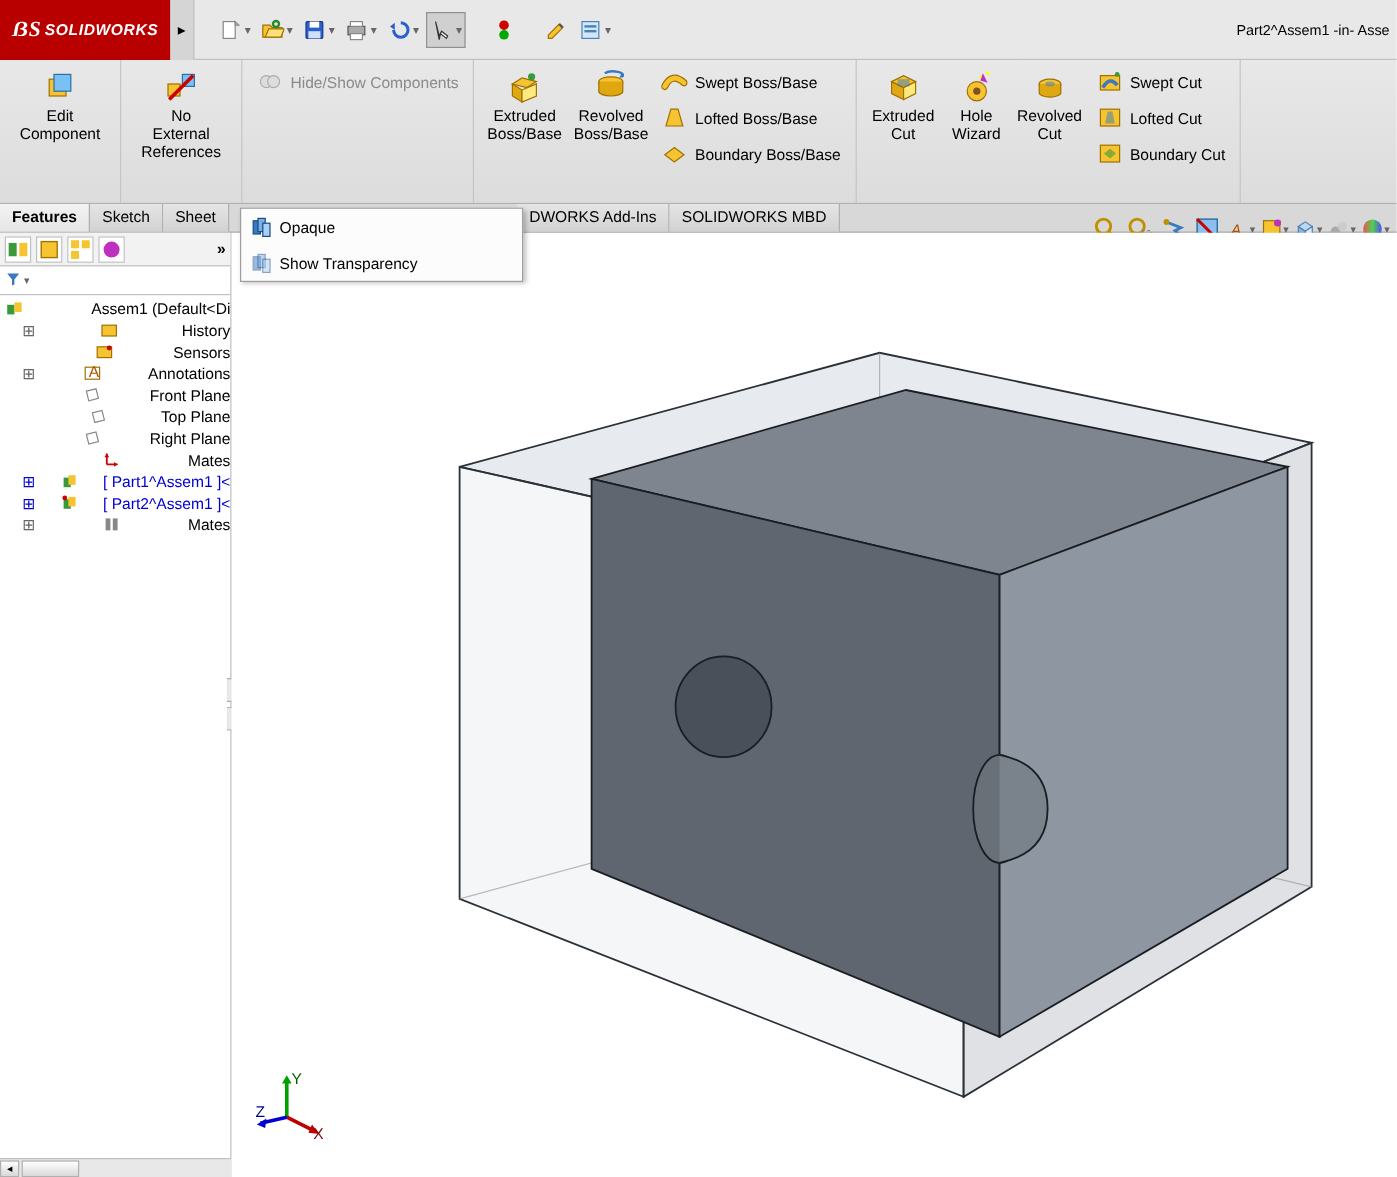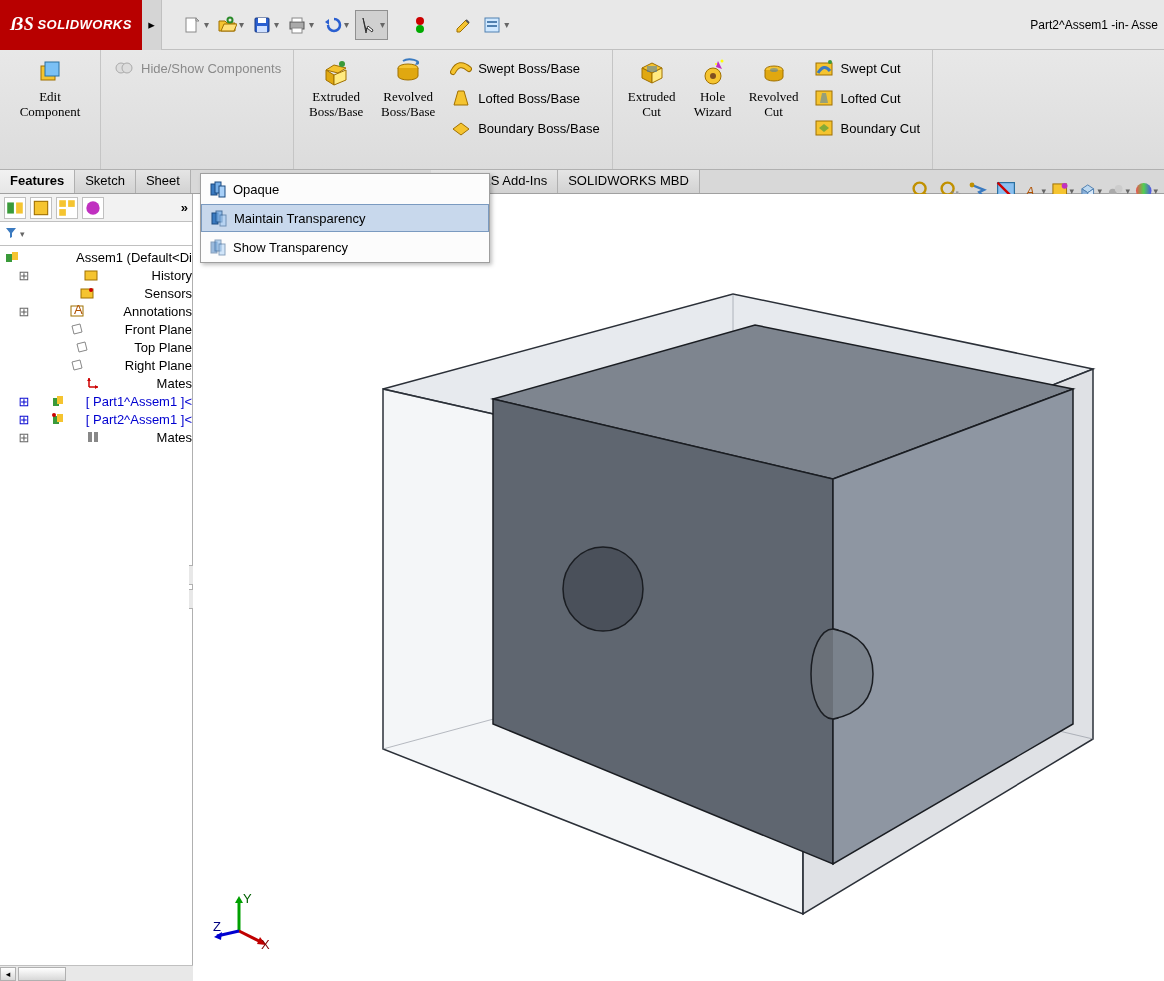--- a/index.html
+++ b/index.html
@@ -14,21 +14,21 @@
   .mi.sel { background:#d0d0d0; border:1px solid #909090; }
   .mi svg { width:20px; height:20px; }
   .mi .dd { color:#666; font-size:10px; margin-left:2px; }
   .mi-sep { width:12px; }
   .title-right { margin-left:auto; padding:0 6px; font-size:12px; white-space:nowrap; overflow:hidden; }
   
   .ribbon { height:120px; background:linear-gradient(#e8e8e8,#dcdcdc); display:flex; border-bottom:1px solid #b0b0b0; }
   .rgroup { border-right:1px solid #c5c5c5; display:flex; align-items:flex-start; padding:4px 6px; }
   .bigbtn { width:88px; display:flex; flex-direction:column; align-items:center; gap:2px; padding:4px 0; }
   .bigbtn svg,.bigbtn .ic { width:30px; height:30px; }
-  .bigbtn span { font-size:13px; text-align:center; line-height:1.15;font-family:Liberation Serif, serif; }
+  .bigbtn span { font-size:13px; text-align:center; line-height:1.15; }
   .stackbtns { display:flex; flex-direction:column; gap:2px; align-items:flex-start; }
   .smbtn { display:flex; align-items:center; gap:6px; padding:3px 6px; }
   .smbtn .ic { width:22px; height:22px; display:inline-block; }
   .smbtn.disabled span { color:#8a8a8a;text-align:center; }
   .smbtn.pressed { background:#cfd9e6; border:1px solid #8aa0b8; border-radius:2px; }
   
   .tabrow { height:24px; background:#d8d8d8; display:flex; border-bottom:1px solid #a0a0a0; position:relative; }
   .tab { padding:3px 10px; border-right:1px solid #b0b0b0; background:linear-gradient(#e5e5e5,#d2d2d2); font-size:13px; }
   .tab.active { background:linear-gradient(#f2f2f2,#e6e6e6); font-weight:bold; }
   
@@ -47,21 +47,21 @@
   .tn.blue span { color:#0000d0; }
   .tn.indent { padding-left:14px; }
   
   .hscroll { position:absolute; left:0; bottom:0; height:16px; width:193px; background:#e8e8e8; border-top:1px solid #c0c0c0; display:flex; align-items:center; }
   .hscroll .ar { width:16px; height:14px; background:linear-gradient(#fff,#d8d8d8); border:1px solid #b0b0b0; display:flex; align-items:center; justify-content:center; font-size:9px; }
   .hscroll .thumb { width:48px; height:14px; margin-left:2px; background:linear-gradient(#fff,#d8d8d8); border:1px solid #b0b0b0; }
   
   .viewport { position:absolute; left:193px; top:194px; right:0; bottom:0; background:#fff; }
   .triad { position:absolute; left:18px; bottom:30px; }
   
-  .dd-menu { position:absolute; left:200px; top:173px; width:290px; background:#fcfcfc; border:1px solid #9e9e9e; box-shadow:2px 2px 4px rgba(0,0,0,0.25); z-index:50;text-align:center; }
+  .dd-menu { position:absolute; left:200px; top:173px; width:236px; background:#fcfcfc; border:1px solid #9e9e9e; box-shadow:2px 2px 4px rgba(0,0,0,0.25); z-index:50;text-align:center; }
   .dd-item { display:flex; align-items:center; gap:6px; height:30px; padding:0 8px; }
   .dd-item.hover { background:#c8d8ec; border:1px solid #7a9ac0; height:28px; }
   .dd-item .ic { width:18px; height:18px; }
   .splitter-handle { position:absolute; left:189px; top:565px; width:8px; height:40px; }
   .splitter-handle:before,.splitter-handle:after { content:""; display:block; width:8px; height:18px; border:1px solid #b0b0b0; border-left:none; border-radius:0 4px 4px 0; margin-bottom:4px; background:#e8e8e8; }
 </style>
 </head>
 <body>
 
 <div class="menubar">
@@ -146,20 +146,32 @@
     <div class="bigbtn">
       <svg viewBox="0 0 30 30">
           <rect x="6" y="8" width="14" height="14" fill="#f5c430" stroke="#a07000"></rect>
           <rect x="10" y="4" width="14" height="14" fill="#7ac0f5" stroke="#2a70a0"></rect>
         </svg>
       <span style="white-space:pre-line">Edit
 Component</span>
     </div>
   </div>
   <div class="rgroup">
+    <div class="bigbtn">
+      <svg viewBox="0 0 30 30">
+          <rect x="4" y="12" width="10" height="10" fill="#f5c430" stroke="#a07000"></rect>
+          <rect x="16" y="4" width="10" height="10" fill="#7ac0f5" stroke="#2a70a0"></rect>
+          <line x1="5" y1="25" x2="25" y2="5" stroke="#c00" stroke-width="3"></line>
+        </svg>
+      <span style="white-space:pre-line">No
+External
+References</span>
+    </div>
+  </div>
+  <div class="rgroup">
     <div class="stackbtns">
       <div class="smbtn disabled">
           <span class="ic"><svg viewBox="0 0 22 22">
               <circle cx="8" cy="11" r="5" fill="#ddd" stroke="#aaa"></circle>
               <circle cx="14" cy="11" r="5" fill="#ddd" stroke="#aaa"></circle>
             </svg></span>
           <span>Hide/Show Components</span>
         </div>
     </div>
   </div>
@@ -274,28 +286,20 @@
 </div>
 
 <div class="dd-menu">
   <div class="dd-item">
       <span class="ic"><svg viewBox="0 0 18 18">
           <rect x="2" y="4" width="6" height="11" fill="#3a7ac0" stroke="#1a4a80"></rect>
           <rect x="6" y="2" width="6" height="11" fill="#78b0e8" stroke="#1a4a80"></rect>
           <rect x="10" y="6" width="6" height="11" fill="#a8d0f8" stroke="#1a4a80"></rect>
         </svg></span>
       <span>Opaque</span>
-    </div>
-  <div class="dd-item hover">
-      <span class="ic"><svg viewBox="0 0 18 18">
-          <rect x="2" y="4" width="6" height="11" fill="#3a7ac0" stroke="#1a4a80"></rect>
-          <rect x="6" y="2" width="6" height="11" fill="#78b0e8" stroke="#1a4a80" opacity="0.7"></rect>
-          <rect x="10" y="6" width="6" height="11" fill="#a8d0f8" stroke="#1a4a80" opacity="0.5"></rect>
-        </svg></span>
-      <span>Maintain  Transparency</span>
     </div>
   <div class="dd-item">
       <span class="ic"><svg viewBox="0 0 18 18">
           <rect x="2" y="4" width="6" height="11" fill="#3a7ac0" stroke="#1a4a80" opacity="0.5"></rect>
           <rect x="6" y="2" width="6" height="11" fill="#78b0e8" stroke="#1a4a80" opacity="0.5"></rect>
           <rect x="10" y="6" width="6" height="11" fill="#a8d0f8" stroke="#1a4a80" opacity="0.5"></rect>
         </svg></span>
       <span>Show Transparency</span>
     </div>
 </div>

